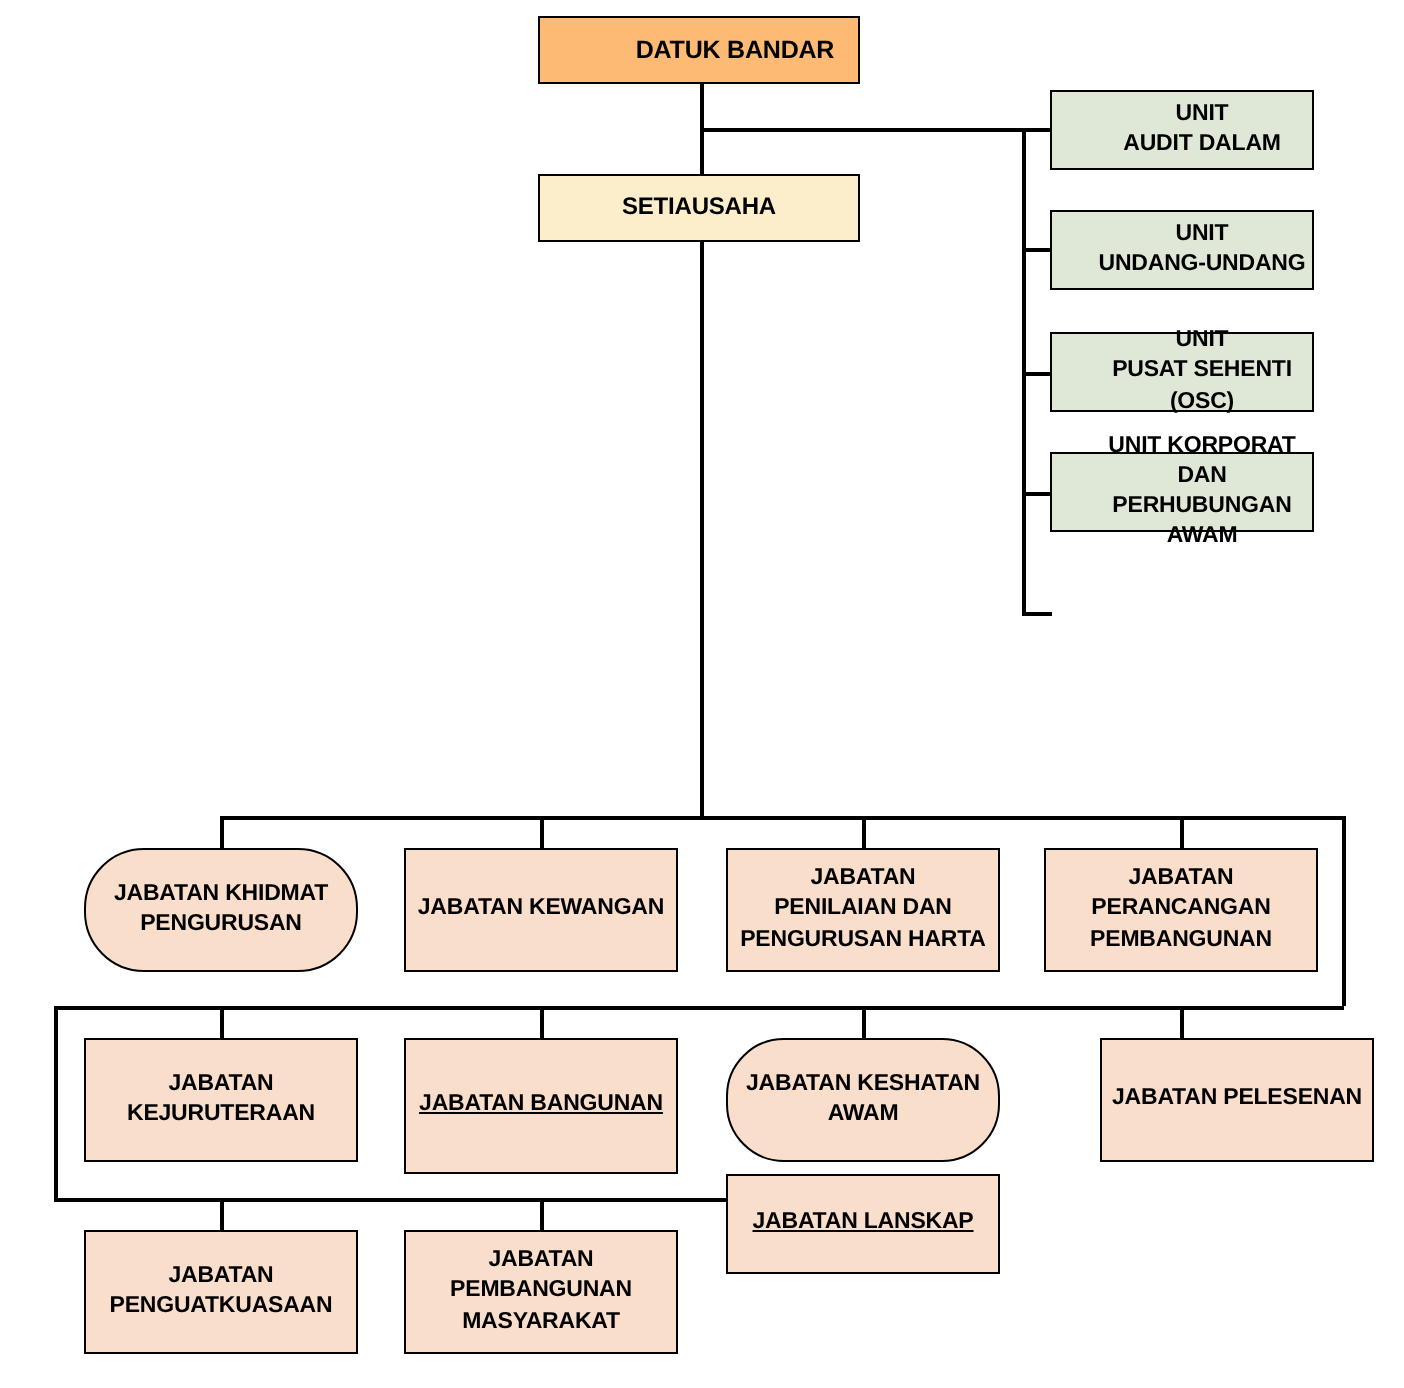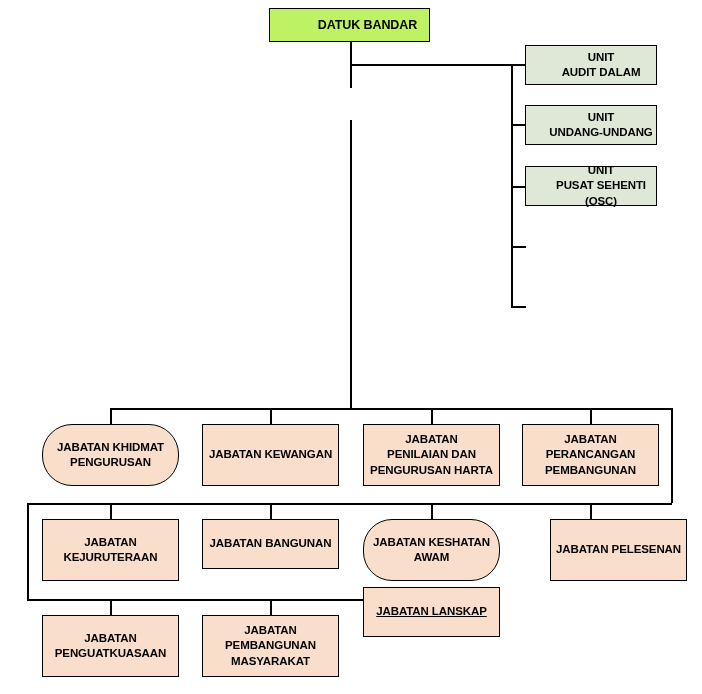--- a/index.html
+++ b/index.html
@@ -31,21 +31,21 @@
     line-height: 1.32;
     letter-spacing: -0.1px;
     z-index: 2;
   }
   .node .label {
     display: block;
     white-space: pre-line;
     padding: 0 3px;
   }
   .node-head {
-    background: #bef264;
+    background: #fdba74;
     font-size: 12.5px;
     padding-left: 36px;
   }
   .node-sec {
     background: #fdeecb;
     font-size: 12px;
   }
   .node-unit {
     background: #dfe8d7;
     font-size: 11.5px;
@@ -103,32 +103,39 @@
   <div class="conn conn-h" style="left:27px; top:599px; width:405px; height:1.6px;"></div>
 
   <div class="conn conn-v" style="left:110px; top:599px; width:1.6px; height:17px;"></div>
   <div class="conn conn-v" style="left:270px; top:599px; width:1.6px; height:17px;"></div>
   <div class="conn conn-v" style="left:431px; top:599px; width:1.6px; height:17px;"></div>
 
   <div class="node node-head" style="left:269px; top:8px; width:161px; height:34px;">
     <span class="label">DATUK BANDAR</span>
   </div>
 
+  <div class="node node-sec" style="left:269px; top:87px; width:161px; height:34px;">
+    <span class="label">SETIAUSAHA</span>
+  </div>
 
   <div class="node node-unit" style="left:525px; top:45px; width:132px; height:40px;">
     <span class="label">UNIT
 AUDIT DALAM</span>
   </div>
   <div class="node node-unit" style="left:525px; top:105px; width:132px; height:40px;">
     <span class="label">UNIT
 UNDANG-UNDANG</span>
   </div>
   <div class="node node-unit" style="left:525px; top:166px; width:132px; height:40px;">
     <span class="label">UNIT
 PUSAT SEHENTI (OSC)</span>
+  </div>
+  <div class="node node-unit" style="left:525px; top:226px; width:132px; height:40px;">
+    <span class="label">UNIT KORPORAT DAN
+PERHUBUNGAN AWAM</span>
   </div>
 
   <div class="node node-dept" style="left:42px; top:424px; width:137px; height:62px;border-radius:30px;">
     <span class="label">JABATAN KHIDMAT
 PENGURUSAN</span>
   </div>
   <div class="node node-dept" style="left:202px; top:424px; width:137px; height:62px;">
     <span class="label">JABATAN KEWANGAN</span>
   </div>
   <div class="node node-dept" style="left:363px; top:424px; width:137px; height:62px;">
@@ -139,21 +146,21 @@
   <div class="node node-dept" style="left:522px; top:424px; width:137px; height:62px;">
     <span class="label">JABATAN
 PERANCANGAN
 PEMBANGUNAN</span>
   </div>
 
   <div class="node node-dept" style="left:42px; top:519px; width:137px; height:62px;">
     <span class="label">JABATAN
 KEJURUTERAAN</span>
   </div>
-  <div class="node node-dept" style="left:202px; top:519px; width:137px; height:50px;">
+  <div class="node node-dept" style="left:202px; top:519px; width:137px; height:68px;text-decoration:underline;">
     <span class="label">JABATAN BANGUNAN</span>
   </div>
   <div class="node node-dept" style="left:363px; top:519px; width:137px; height:62px;border-radius:29px;">
     <span class="label">JABATAN KESHATAN
 AWAM</span>
   </div>
   <div class="node node-dept" style="left:522px; top:519px; width:137px; height:62px;margin-left:28px;">
     <span class="label">JABATAN PELESENAN</span>
   </div>
 

